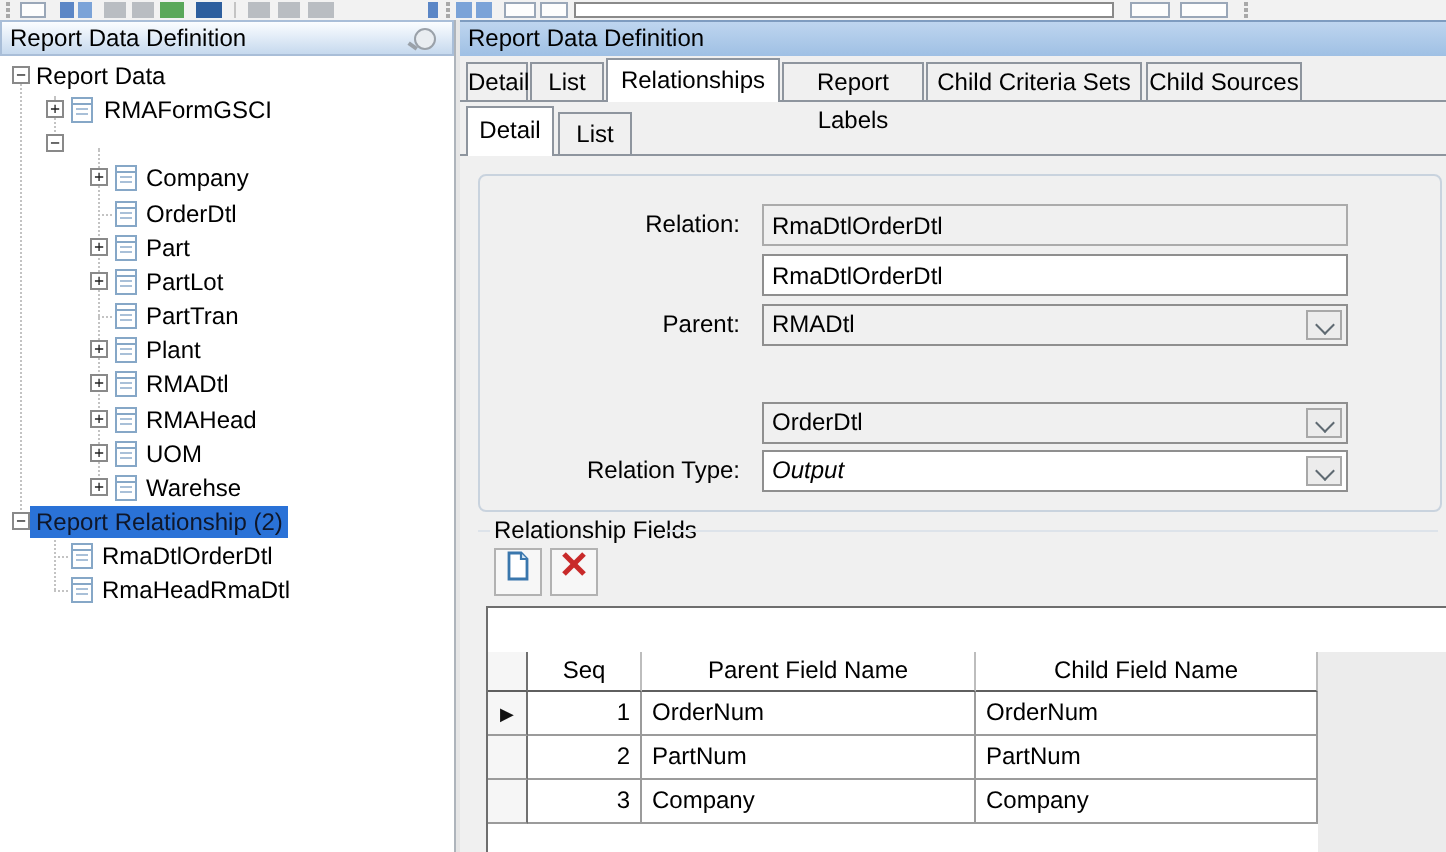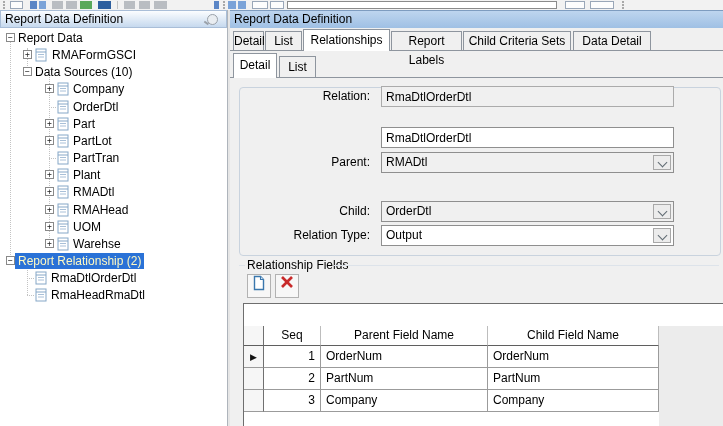--- a/index.html
+++ b/index.html
@@ -25,21 +25,21 @@
   .mag::after{content:"";position:absolute;left:-4px;top:7px;width:5px;height:1.5px;background:#9aa1a9;transform:rotate(35deg);}
   .tree{position:absolute;left:0;top:28px;width:227px;height:398px;background:#fff;}
   .conn{position:absolute;border-color:#c3c3c3 !important;}
   .trow{position:absolute;left:0;width:227px;height:16px;line-height:16px;}
   .exp{position:absolute;top:3px;width:9px;height:9px;box-sizing:border-box;border:1px solid #898989;background:#fff;
        font:8px/7px "DejaVu Sans Mono",monospace;text-align:center;color:#222;}
   .exp.plus::before{content:"+";}
   .exp.minus::before{content:"\2212";}
   .ticon{position:absolute;top:1px;}
   .tlabel{position:absolute;top:0;white-space:nowrap;padding:0 3px;}
-  .tlabel.sel{background:#2a72d7;color:#fef9c3;}
+  .tlabel.sel{background:#2a72d7;color:#0f172a;}
   
   .split{position:absolute;left:227px;top:10px;width:3px;height:416px;background:#e6e6e6;border-left:1px solid #aeb4bb;box-sizing:border-box;}
   
   .rp{position:absolute;left:230px;top:10px;width:493px;height:416px;background:#f0f0f0;}
   .rp-header{position:absolute;left:0;top:0;width:493px;height:18px;box-sizing:border-box;
              background:linear-gradient(#bed5ef,#9fc0e4);border-top:1px solid #7e9cc0;
              line-height:17px;padding-left:4px;}
   .tab{position:absolute;box-sizing:border-box;border:1px solid #8e959e;border-bottom:none;
        background:#f0f0f0;text-align:center;cursor:default;}
   .tab.lvl1{top:21px;height:19px;line-height:19px;z-index:1;}
@@ -50,21 +50,21 @@
   
   .gbox{position:absolute;left:9px;top:77px;width:480px;height:167px;border:1px solid #c9d3de;border-radius:4px;}
   .frow{position:absolute;height:21px;}
   .flabel{position:absolute;left:0;top:0;width:130px;height:21px;line-height:21px;text-align:right;}
   .fbox{position:absolute;left:141px;top:0;width:293px;height:21px;box-sizing:border-box;
         border:1px solid #8f8f8f;background:#fff;font:12px "Liberation Sans",sans-serif;
         padding:0 4px;line-height:19px;}
   .fbox.disabled{background:#f0f0f0;border-color:#ababab;}
   .combo{position:absolute;left:141px;top:0;width:293px;height:21px;box-sizing:border-box;
          border:1px solid #8f8f8f;background:#f0f0f0;line-height:19px;padding-left:4px;}
-  .combo.white{background:#fff;}
+  .combo.white{background:#fff;font-style:italic;}
   .drop{position:absolute;right:2px;top:2px;width:18px;height:15px;box-sizing:border-box;
         border:1px solid #a8a8a8;background:#ececec;}
   .chev{position:absolute;left:5px;top:3px;width:6px;height:6px;border-right:1.5px solid #5f6a72;
         border-bottom:1.5px solid #5f6a72;transform:rotate(45deg);}
   
   .legend{position:absolute;left:17px;top:248px;background:transparent;}
   .legline{position:absolute;top:255px;height:0;border-top:1px solid #dde3ea;}
   .icobtn{position:absolute;top:264px;width:24px;height:24px;box-sizing:border-box;border:1px solid #b2b2b2;
           background:#f7f7f7;text-align:center;}
   
@@ -134,21 +134,20 @@
       <span class="ticon" style="left:35px"><svg width="12" height="14" viewBox="0 0 12 14">
             <rect x="1" y="1" width="10" height="12" fill="#fff" stroke="#86a7c7"></rect>
             <line x1="1" y1="4" x2="11" y2="4" stroke="#86a7c7"></line>
             <line x1="3" y1="6.5" x2="9" y2="6.5" stroke="#a9c0d8"></line>
             <line x1="3" y1="9" x2="9" y2="9" stroke="#a9c0d8"></line>
           </svg></span>
       <span class="tlabel" style="left:49px">RMAFormGSCI</span>
     </div>
     <div class="trow" style="top:36px">
       <span class="exp minus" style="left:23px"></span>
-      <span class="tlabel" style="left:32px">Data Sources (10)</span>
     </div>
     <div class="trow" style="top:53px">
       <span class="exp plus" style="left:45px"></span>
       <span class="ticon" style="left:57px"><svg width="12" height="14" viewBox="0 0 12 14">
             <rect x="1" y="1" width="10" height="12" fill="#fff" stroke="#86a7c7"></rect>
             <line x1="1" y1="4" x2="11" y2="4" stroke="#86a7c7"></line>
             <line x1="3" y1="6.5" x2="9" y2="6.5" stroke="#a9c0d8"></line>
             <line x1="3" y1="9" x2="9" y2="9" stroke="#a9c0d8"></line>
           </svg></span>
       <span class="tlabel" style="left:70px">Company</span>
@@ -270,47 +269,46 @@
   <div class="rp">
     <div class="rp-header">
       <span>Report Data Definition</span>
     </div>
 
     <div class="tab lvl1" style="left:3px;width:31px">Detail</div>
     <div class="tab lvl1" style="left:35px;width:37px">List</div>
     <div class="tab lvl1 active" style="left:73px;width:87px">Relationships</div>
     <div class="tab lvl1" style="left:161px;width:71px">Report Labels</div>
     <div class="tab lvl1" style="left:233px;width:108px">Child Criteria Sets</div>
-    <div class="tab lvl1" style="left:343px;width:78px">Data Detail</div>
+    <div class="tab lvl1" style="left:343px;width:78px">Child Sources</div>
     <div class="tabline" style="top:40px"></div>
 
     <div class="tab lvl2 active" style="left:3px;width:44px">Detail</div>
     <div class="tab lvl2" style="left:49px;width:37px">List</div>
     <div class="tabline" style="top:67px"></div>
 
     <div class="gbox"></div>
 
-    <div class="frow" style="left:10px;top:76px;width:440px">
+    <div class="frow" style="left:10px;top:92px;width:440px">
       <span class="flabel">Relation:</span>
       <input class="fbox disabled" readonly="" value="RmaDtlOrderDtl" style="">
     </div>
     <div class="frow" style="left:10px;top:117px;width:440px">
       <input class="fbox" value="RmaDtlOrderDtl" style="">
     </div>
     <div class="frow" style="left:10px;top:142px;width:440px">
       <span class="flabel">Parent:</span>
       <div class="combo">
         <span>RMADtl</span>
         <span class="drop">
             <span class="chev"></span>
           </span>
       </div>
     </div>
     <div class="frow" style="left:10px;top:191px;width:440px">
-      <span class="flabel">Child:</span>
       <div class="combo">
         <span>OrderDtl</span>
         <span class="drop">
             <span class="chev"></span>
           </span>
       </div>
     </div>
     <div class="frow" style="left:10px;top:215px;width:440px">
       <span class="flabel">Relation Type:</span>
       <div class="combo white">

